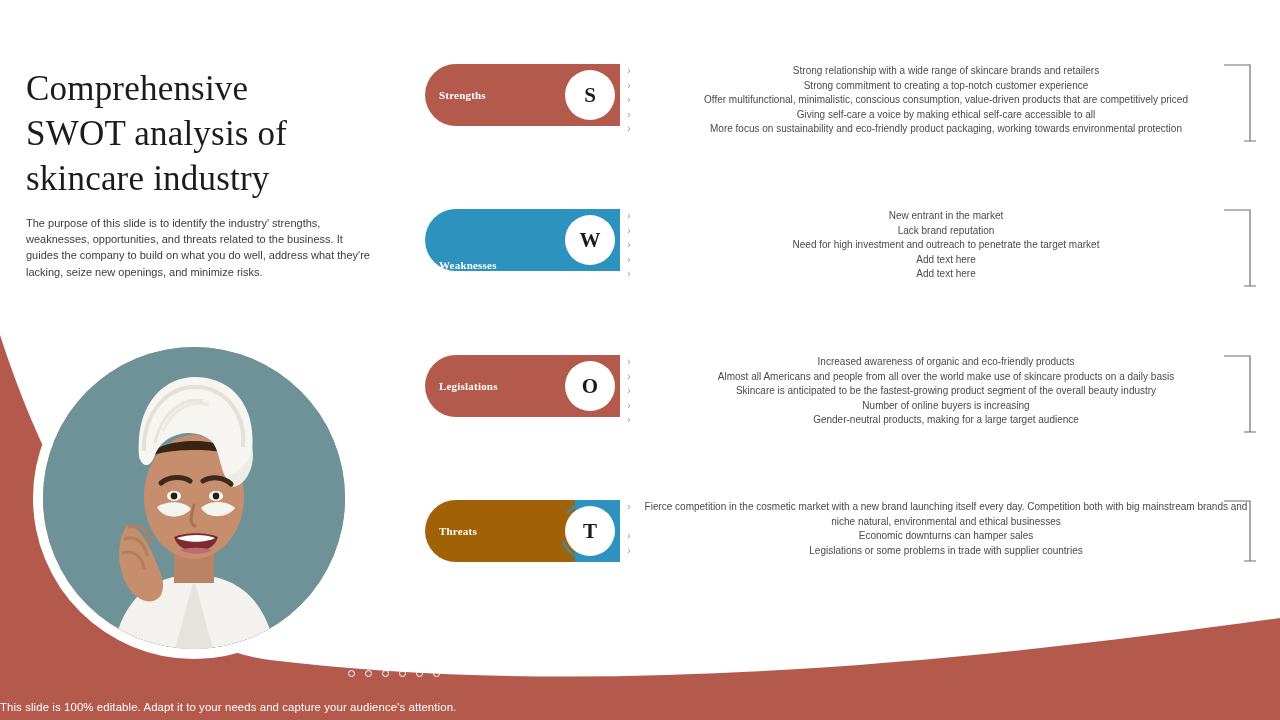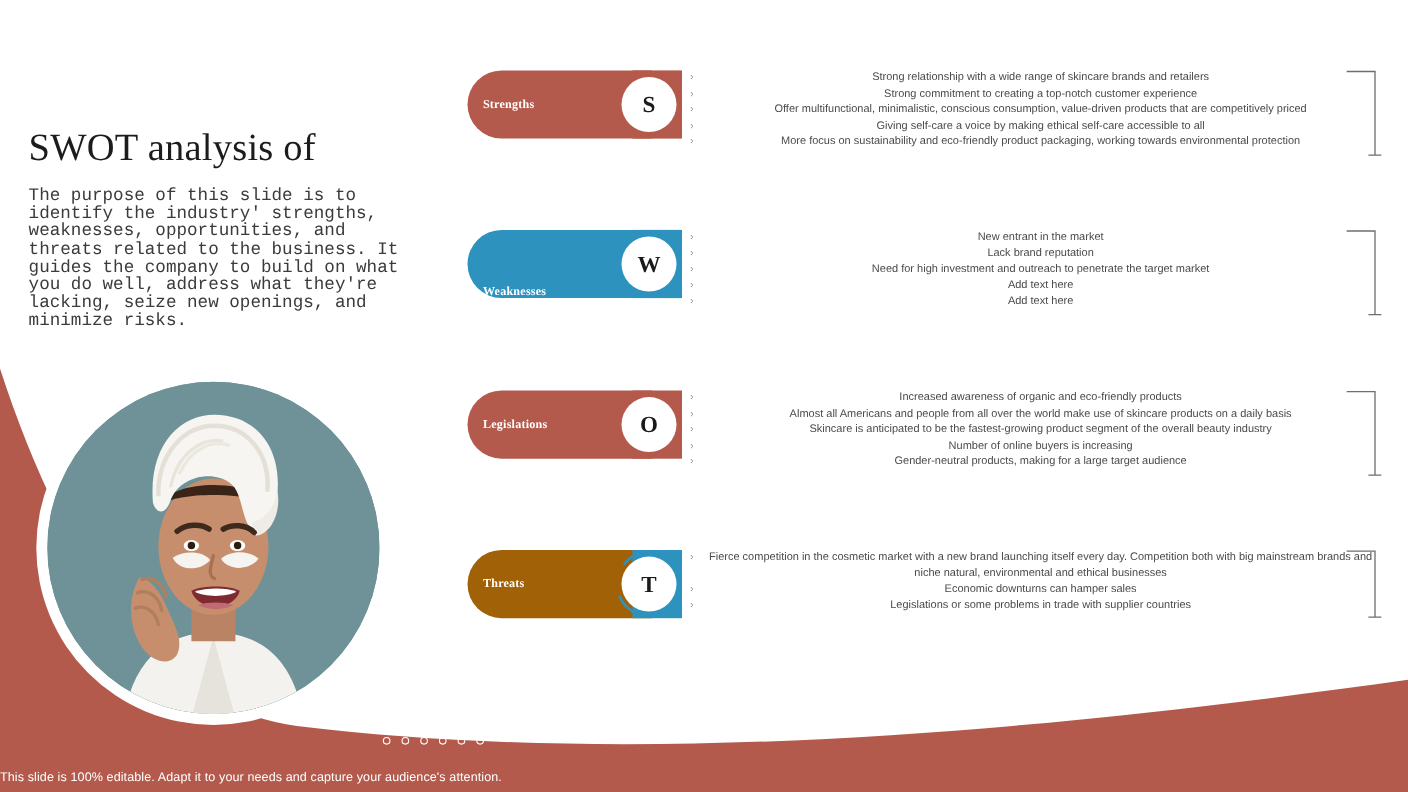--- a/index.html
+++ b/index.html
@@ -35,22 +35,22 @@
     font-family: "Liberation Serif", serif;
     font-size: 35px;
     line-height: 45px;
     color: #1c1c1c;
     font-weight: 400;
     letter-spacing: 0.2px;
     margin: 0;
   }
   .slide-subtitle {
     margin: 14px 0 0 0;
-    font-family: Liberation Mono, monospace;
-    font-size: 16px;
+    font-family: Liberation Sans, sans-serif;
+    font-size: 11px;
     line-height: 16.2px;
     color: #3b3b3b;
     width: 348px;
   }
 
   
   .photo-ring {
     position: absolute;
     left: 33px;
     top: 337px;
@@ -246,22 +246,23 @@
         <path d="M84 178 C72 196 74 226 88 244 C98 256 112 258 118 248 C124 236 116 222 110 208 C104 194 96 180 84 178 Z" fill="#c68e6c"></path>
         <path d="M86 180 C96 176 106 184 108 196" fill="none" stroke="#b07f5e" stroke-width="3" stroke-linecap="round"></path>
         <path d="M82 192 C92 188 102 196 104 208" fill="none" stroke="#b07f5e" stroke-width="3" stroke-linecap="round"></path>
         <path d="M80 206 C90 202 99 210 101 221" fill="none" stroke="#b07f5e" stroke-width="3" stroke-linecap="round"></path>
       </svg>
     </div>
   </div>
 
   <div class="title-block">
     <h1 class="slide-title">
-      <br>
+      <span>Comprehensive</span><br>
       <span>SWOT analysis  of</span><br>
+      <span>skincare industry</span>
     </h1>
     <p class="slide-subtitle">The purpose of this slide is to identify the industry' strengths, weaknesses, opportunities, and threats related to the business. It guides the company to build on what you  do well, address what they're  lacking, seize new openings, and minimize risks.</p>
   </div>
 
   <div id="rows-host"></div>
 
   <div class="dot-grid">
       <span class="dot"></span>
       <span class="dot"></span>
       <span class="dot"></span>

